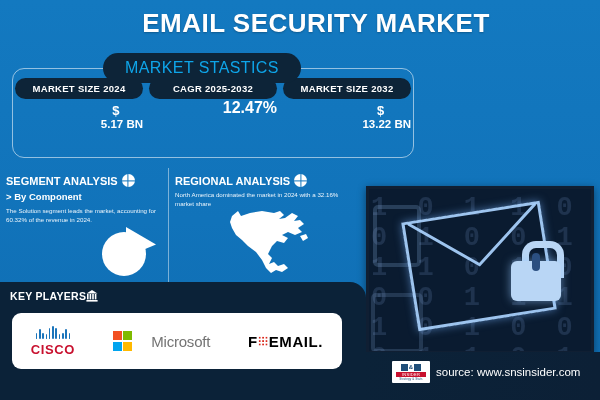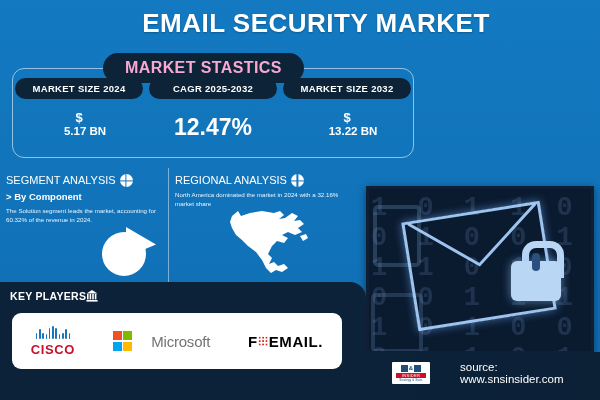--- a/index.html
+++ b/index.html
@@ -30,66 +30,65 @@
     position:absolute;left:12px;top:68px;width:402px;height:90px;
     border:1px solid rgba(255,255,255,.55);
     border-radius:12px;
     box-sizing:border-box;
   }
   .stats-pill{
     position:absolute;left:103px;top:53px;
     background:#0d2438;
     border-radius:16px;
     padding:6px 22px;
-    color:#f9a8d4;
-    font-size:16px;font-weight:bold;
+    color:#0ea5e9;
+    font-size:16px;font-weight:normal;
     letter-spacing:.4px;
     z-index:4;
   }
   .stats-row{
     position:absolute;left:12px;top:78px;width:402px;height:78px;
     display:flex;justify-content:space-around;align-items:flex-start;
     z-index:3;
   }
   .stat{
-    display:flex;flex-direction:column;align-items:center;
+    display:flex;flex-direction:column;align-items:flex-end;
     width:128px;
-    gap:7px;
   }
   .stat-label{
     background:#0d2438;color:#ffffff;
     border-radius:14px;
     padding:5px 10px;
     font-size:9.5px;font-weight:bold;
     letter-spacing:.3px;white-space:nowrap;
     text-align:center;width:100%;
     box-sizing:border-box;
   }
   .stat-value{
     color:#ffffff;text-align:center;margin-top:5px;
     font-weight:bold;line-height:1.05;
   }
   .stat-value .cur{display:block;font-size:13px;}
   .stat-value .amt{display:block;font-size:11.5px;padding-left:12px;}
-  .stat-value.big{font-size:23px;margin-top:9px;}
+  .stat-value.big{font-size:16px;margin-top:1px;}
 
   
   .panel-segment{
     position:absolute;left:0;top:170px;width:168px;height:112px;
   }
   .panel-regional{
     position:absolute;left:169px;top:170px;width:195px;height:112px;
   }
   .divider{
     position:absolute;left:168px;top:168px;width:1px;height:116px;
     background:rgba(255,255,255,.45);
   }
   .sec-head{
-    display:flex;gap:4px;
-    color:#ffffff;font-weight:normal;
+    display:flex;align-items:center;gap:4px;
+    color:#ffffff;font-weight:bold;
     padding:4px 0 0 6px;
   }
   .panel-segment .sec-head{font-size:11px;}
   .panel-regional .sec-head{font-size:11px;}
   .sub-head{
     color:#ffffff;font-size:9.5px;font-weight:bold;
     padding:4px 0 0 6px;
   }
   .body-text{
     color:#eaf4fc;font-size:6.2px;line-height:1.5;
@@ -249,21 +248,21 @@
     border-radius:1px;flex:none;overflow:hidden;
   }
   .sns-logo .row1{display:flex;gap:1px;align-items:center;}
   .sns-logo .blk{width:7px;height:7px;background:#1f4e79;}
   .sns-logo .amp{font-size:6px;color:#1f4e79;font-weight:bold;}
   .sns-logo .bar{
     width:30px;height:5px;background:#c8102e;margin-top:1px;
     font-size:4px;color:#fff;text-align:center;line-height:5px;letter-spacing:.3px;
   }
   .sns-logo .cap{font-size:3px;color:#1f4e79;letter-spacing:.1px;}
-  .source-text{color:#ffffff;font-size:11.5px;margin-left:24px;}
+  .source-text{color:#ffffff;font-size:11.5px;}
 </style>
 </head>
 <body>
 
 <div class="infographic">
 
   <div class="title">EMAIL SECURITY MARKET</div>
 
   <div class="stats-card"></div>
   <div class="stats-pill">MARKET STASTICS</div>

